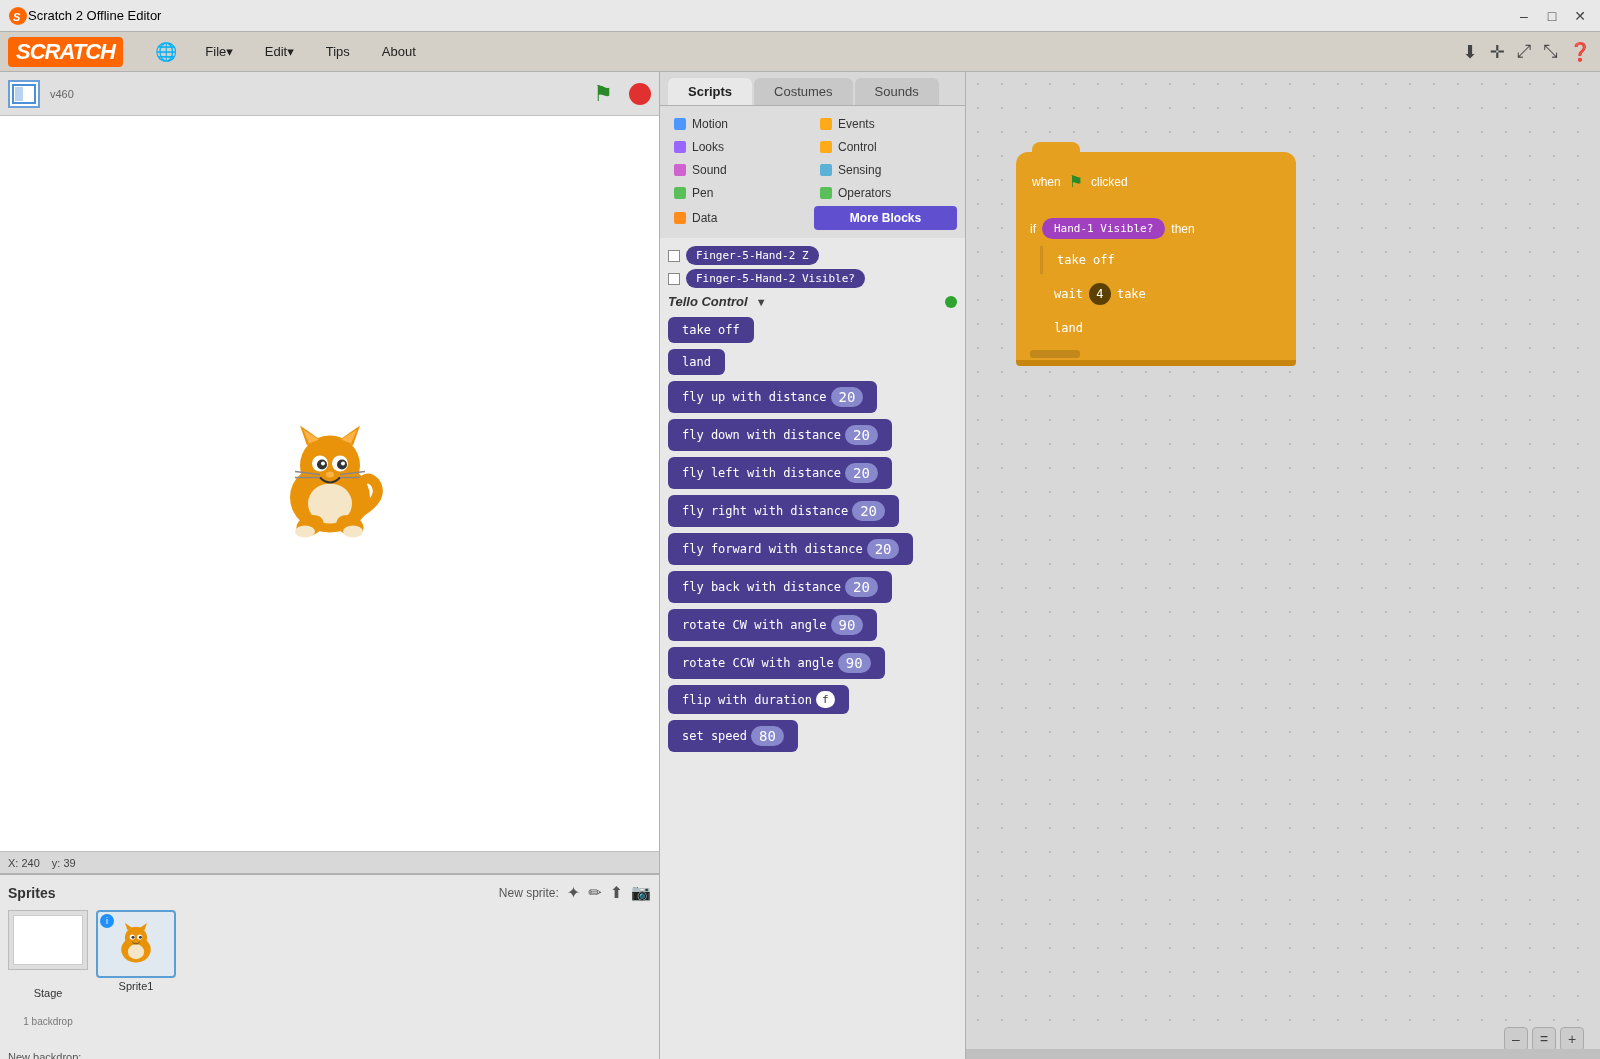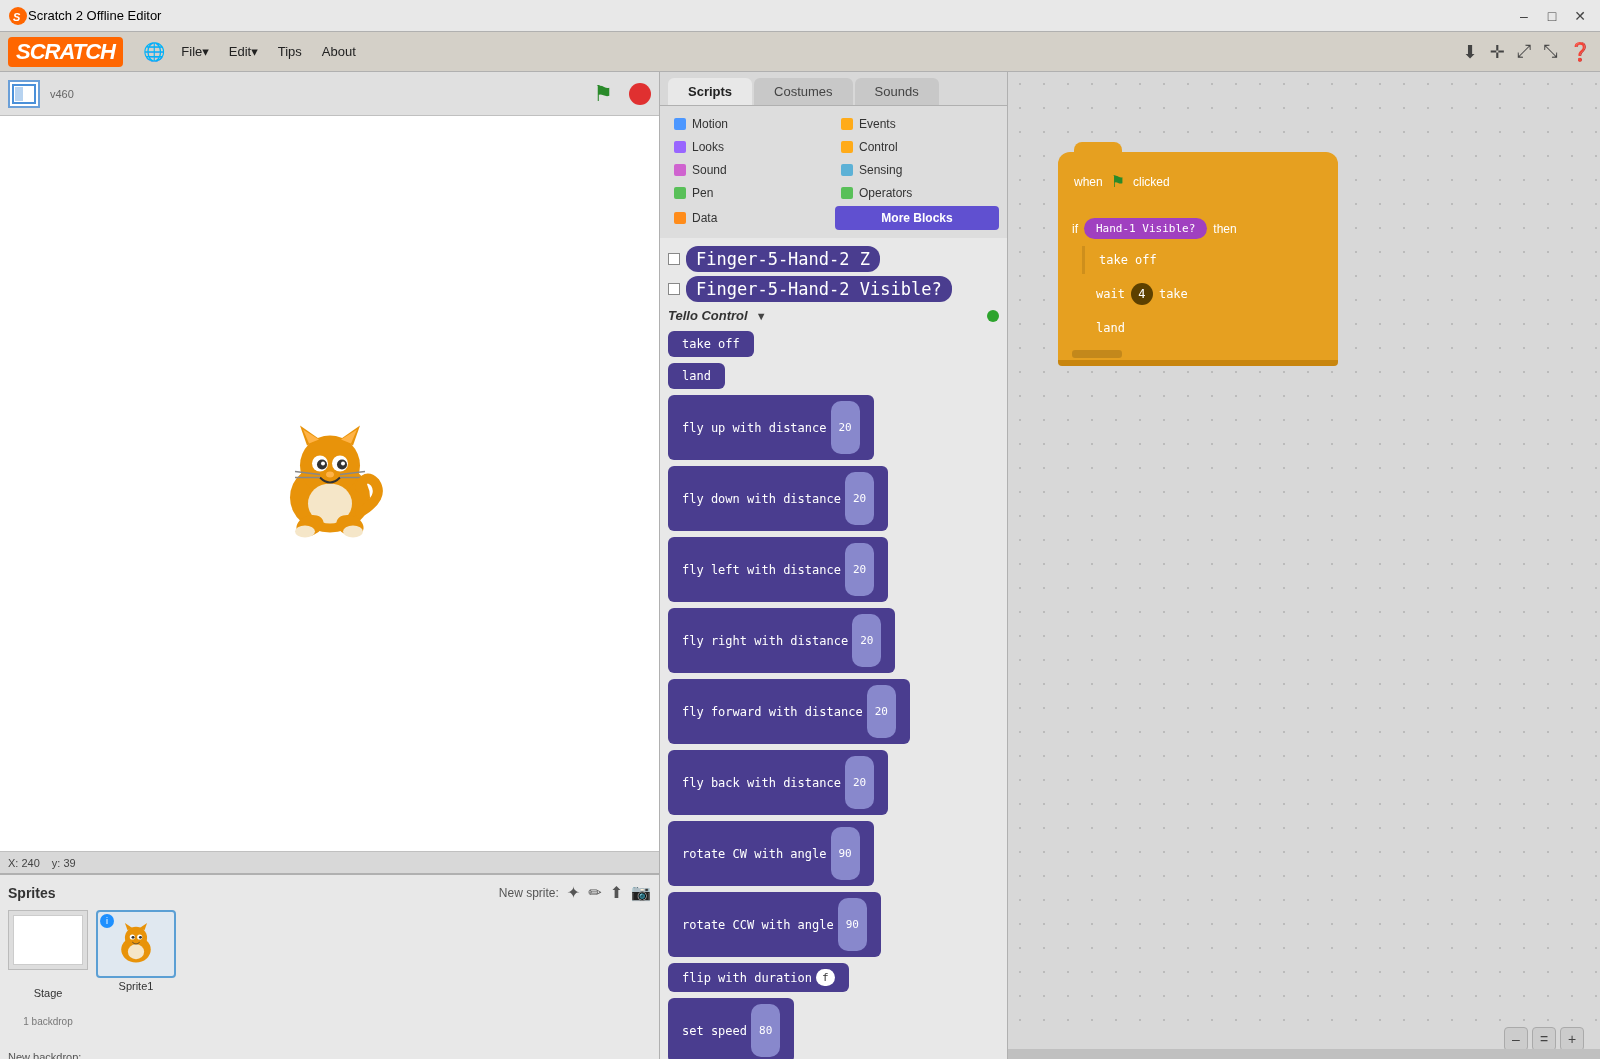--- a/index.html
+++ b/index.html
@@ -17,21 +17,21 @@
     #titlebar .win-btn { width: 24px; height: 24px; display: flex; align-items: center; justify-content: center; cursor: pointer; font-size: 14px; color: #444; margin-left: 4px; }
 
     
     #menubar {
       background: #d4d0c8;
       height: 40px;
       display: flex;
       align-items: center;
       padding: 0 8px;
       border-bottom: 1px solid #b0b0b0;
-      gap: 4px;
+      gap: 16px;
     }
     .scratch-logo { background: #ff6600; color: white; font-weight: bold; font-size: 22px; font-style: italic; padding: 2px 8px; border-radius: 4px; margin-right: 12px; letter-spacing: -1px; }
     .menu-globe { color: #444; font-size: 18px; cursor: pointer; padding: 4px; }
     .menu-item { font-size: 13px; color: #222; cursor: pointer; padding: 4px 8px; border-radius: 3px; }
     .menu-spacer { flex: 1; }
     .toolbar-icons { display: flex; gap: 12px; align-items: center; }
     .toolbar-icon { font-size: 18px; color: #444; cursor: pointer; }
 
     
     #main {
@@ -103,21 +103,21 @@
     .sprites-container { display: flex; gap: 8px; }
     .stage-thumb { width: 80px; height: 60px; background: #ddd; border: 1px solid #bbb; display: flex; flex-direction: column; align-items: center; justify-content: flex-end; padding-bottom: 4px; }
 
     .sprite-item { width: 80px; text-align: center; }
     .sprite-thumb { width: 80px; height: 68px; background: #e0e8f0; border: 2px solid #5b9fd4; border-radius: 4px; display: flex; align-items: center; justify-content: center; position: relative; }
     .sprite-info-badge { position: absolute; top: 2px; left: 2px; width: 14px; height: 14px; background: #1e90ff; border-radius: 50%; color: white; font-size: 9px; display: flex; align-items: center; justify-content: center; }
     .sprite-name { font-size: 11px; color: #333; margin-top: 2px; }
 
     
     #scripts-panel {
-      width: 348px;
+      width: 306px;
       background: #e8e8e8;
       border-right: 1px solid #b0b0b0;
       display: flex;
       flex-direction: column;
     }
 
     #tabs {
       display: flex;
       background: #d8d8d8;
       border-bottom: 1px solid #b0b0b0;
@@ -190,21 +190,21 @@
       gap: 6px;
       margin-bottom: 4px;
       font-size: 12px;
     }
     .var-checkbox { width: 12px; height: 12px; border: 1px solid #888; background: white; }
     .var-block {
       background: #4a3d8f;
       color: white;
       padding: 3px 10px;
       border-radius: 12px;
-      font-size: 17px;
+      font-size: 11px;
       font-family: monospace;
     }
 
     .tello-header {
       display: flex;
       align-items: center;
       gap: 8px;
       margin: 6px 0 8px 0;
       font-size: 13px;
       font-weight: bold;
@@ -225,22 +225,22 @@
       font-size: 12px;
       font-family: monospace;
       cursor: pointer;
       gap: 4px;
       white-space: nowrap;
     }
     .block-input {
       background: #8888cc;
       color: white;
       border-radius: 10px;
-      padding: 20px 8px;
-      font-size: 11px;
+      padding: 2px 8px;
+      font-size: 14px;
       font-family: monospace;
       min-width: 24px;
       text-align: center;
     }
     .block-input-white {
       background: white;
       color: #333;
       border-radius: 10px;
       padding: 2px 6px;
       font-size: 11px;

